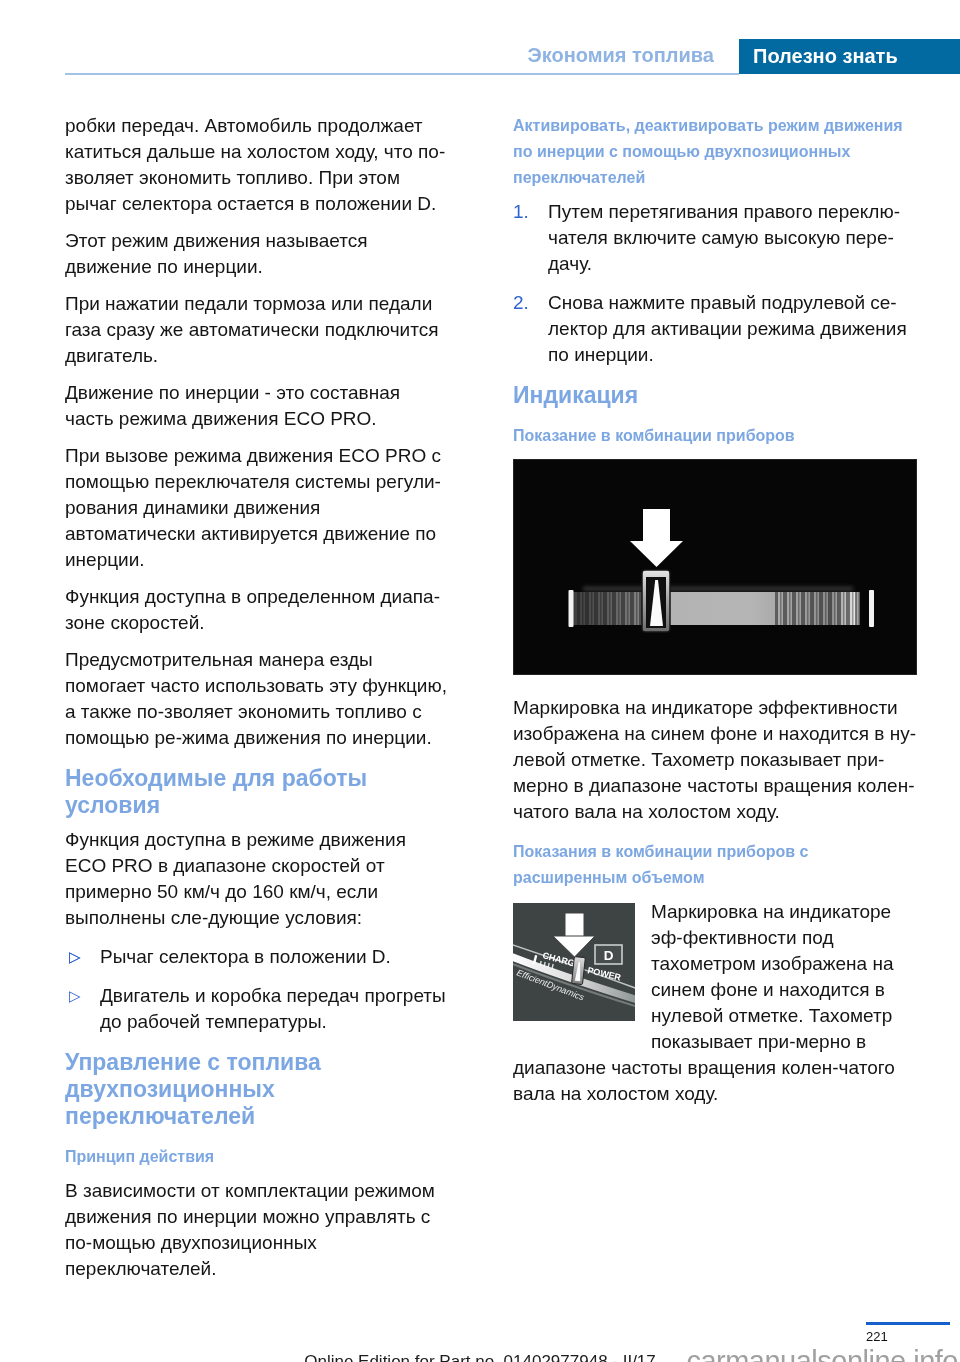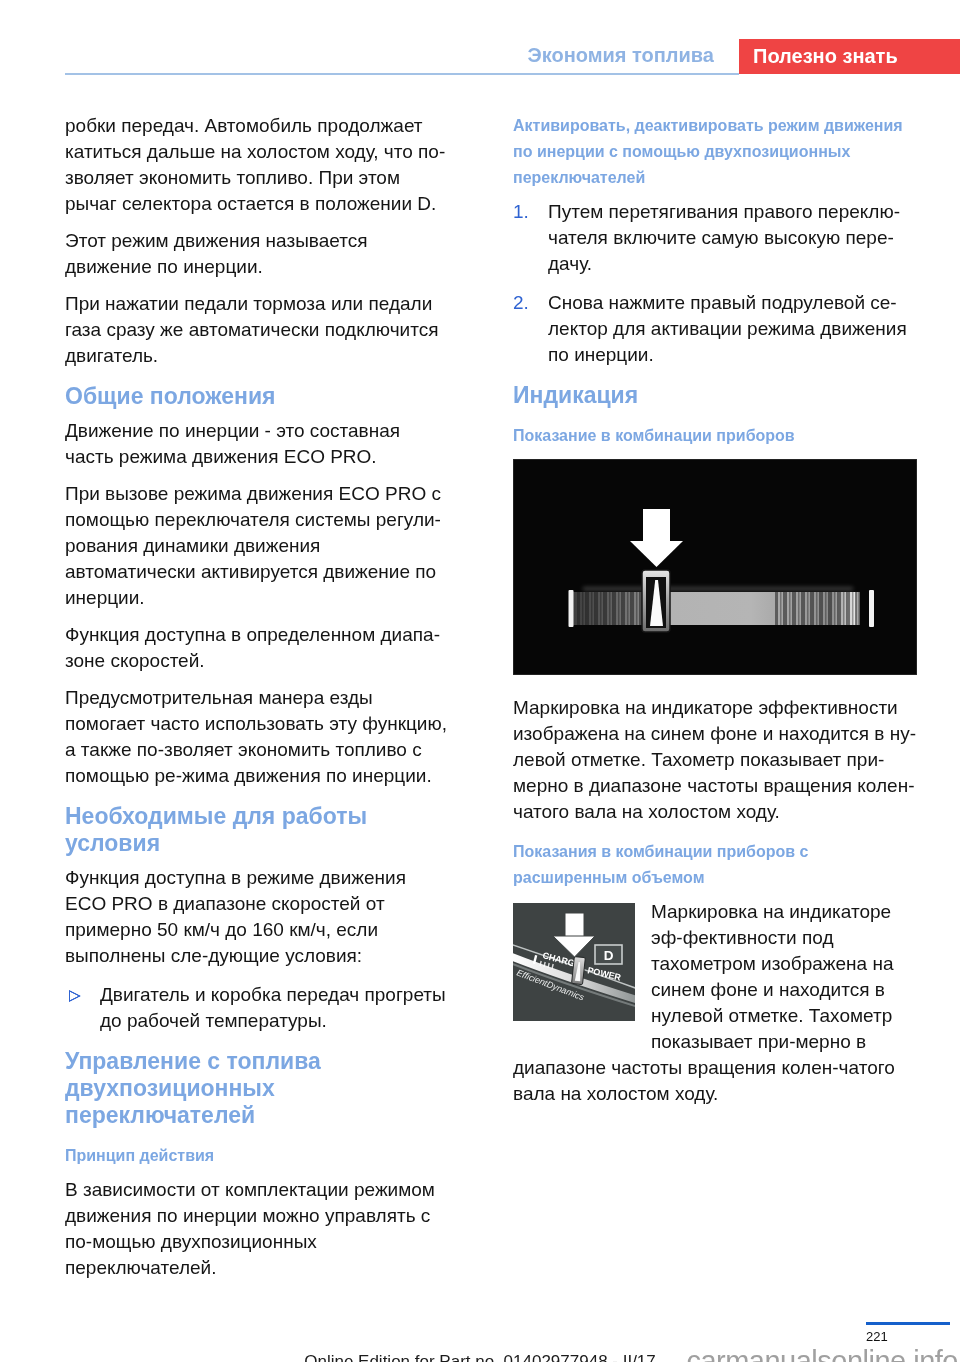--- a/index.html
+++ b/index.html
@@ -7,21 +7,21 @@
     position:relative;width:960px;height:1362px;margin:16px auto;background:#ffffff;
     font-family:"Liberation Sans","DejaVu Sans",sans-serif;color:#151515;overflow:hidden;
   }
   
   .chapter-label{
     position:absolute;top:28px;right:246px;
     font-size:20px;font-weight:bold;color:#8fb3e3;white-space:nowrap;
   }
   .header-tab{
     position:absolute;top:23px;left:739px;width:221px;height:35px;
-    background:#ef4444;color:#ffffff;display:flex;align-items:center;
+    background:#0369a1;color:#ffffff;display:flex;align-items:center;
     font-size:20px;font-weight:bold;padding-left:14px;box-sizing:border-box;
   }
   .header-rule{
     position:absolute;top:57px;left:65px;width:674px;height:2px;background:#a3c2e6;
   }
   
   .columns{
     position:absolute;left:65px;top:97px;width:852px;
     display:flex;gap:64px;
   }
@@ -69,34 +69,34 @@
   </div>
   <div class="header-rule"></div>
 
   <div class="columns">
 
     <div class="col col-left">
       <p>робки передач. Автомобиль продолжает катиться дальше на холостом ходу, что по-зволяет экономить топливо. При этом рычаг селектора остается в положении D.</p>
       <p>Этот режим движения называется движение по инерции.</p>
       <p>При нажатии педали тормоза или педали газа сразу же автоматически подключится двигатель.</p>
 
-      <h2 class="sec">Общие положения</h2>
       <p>Движение по инерции - это составная часть режима движения ECO PRO.</p>
       <p>При вызове режима движения ECO PRO с помощью переключателя системы регули-рования динамики движения автоматически активируется движение по инерции.</p>
       <p>Функция доступна в определенном диапа-зоне скоростей.</p>
       <p>Предусмотрительная манера езды помогает часто использовать эту функцию, а также по-зволяет экономить топливо с помощью ре-жима движения по инерции.</p>
 
       <h2 class="sec">Необходимые для работы условия</h2>
       <p>Функция доступна в режиме движения ECO PRO в диапазоне скоростей от примерно 50 км/ч до 160 км/ч, если выполнены сле-дующие условия:</p>
       <ul class="tri">
         <li>
           <span class="tri-marker">▷</span>
         </li>
         <li>
           <span class="tri-marker">▷</span>
+          <span>Рычаг селектора в положении D.</span>
         </li>
         <li>
           <span class="tri-marker">▷</span>
           <span>Двигатель и коробка передач прогреты до рабочей температуры.</span>
         </li>
       </ul>
 
       <h2 class="sec">Управление с топлива двухпозиционных переключателей</h2>
       <h3 class="sub">Принцип действия</h3>
       <p>В зависимости от комплектации режимом движения по инерции можно управлять с по-мощью двухпозиционных переключателей.</p>

